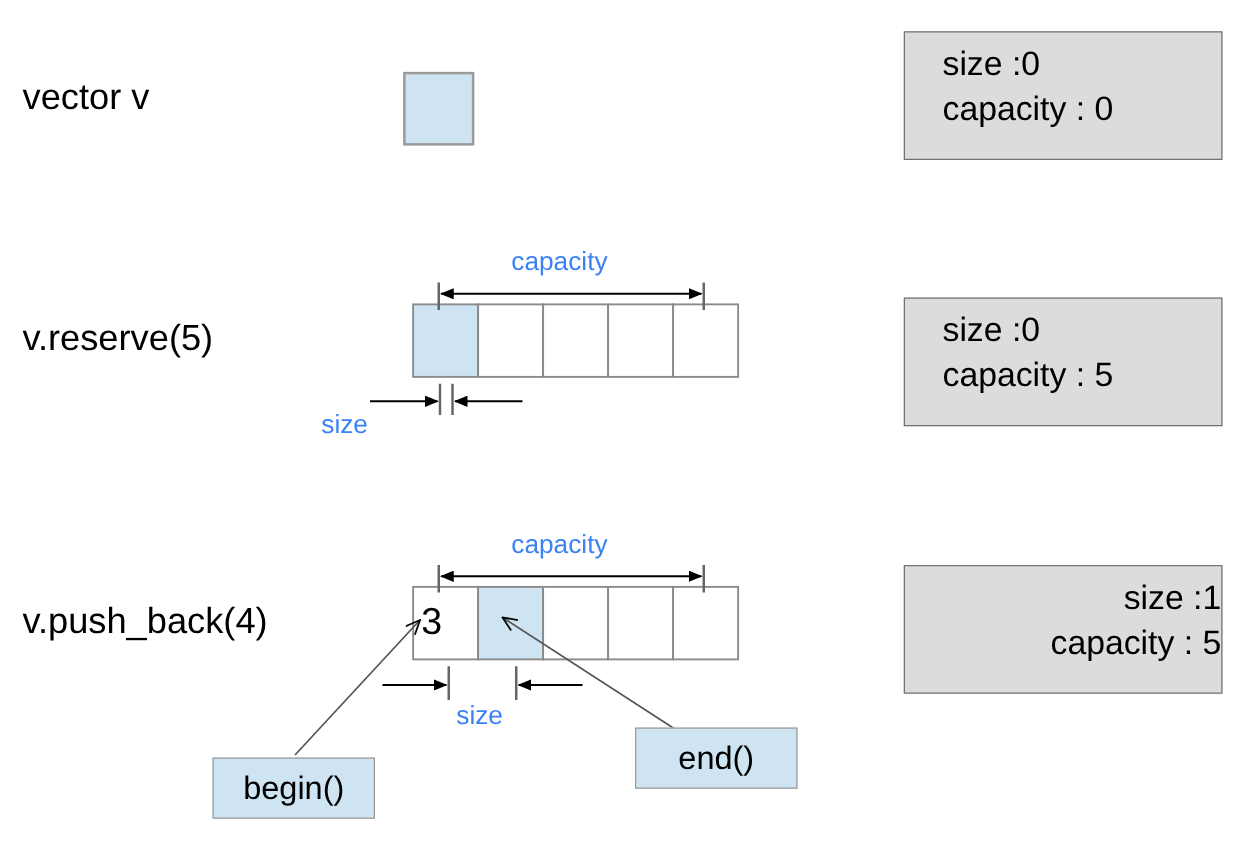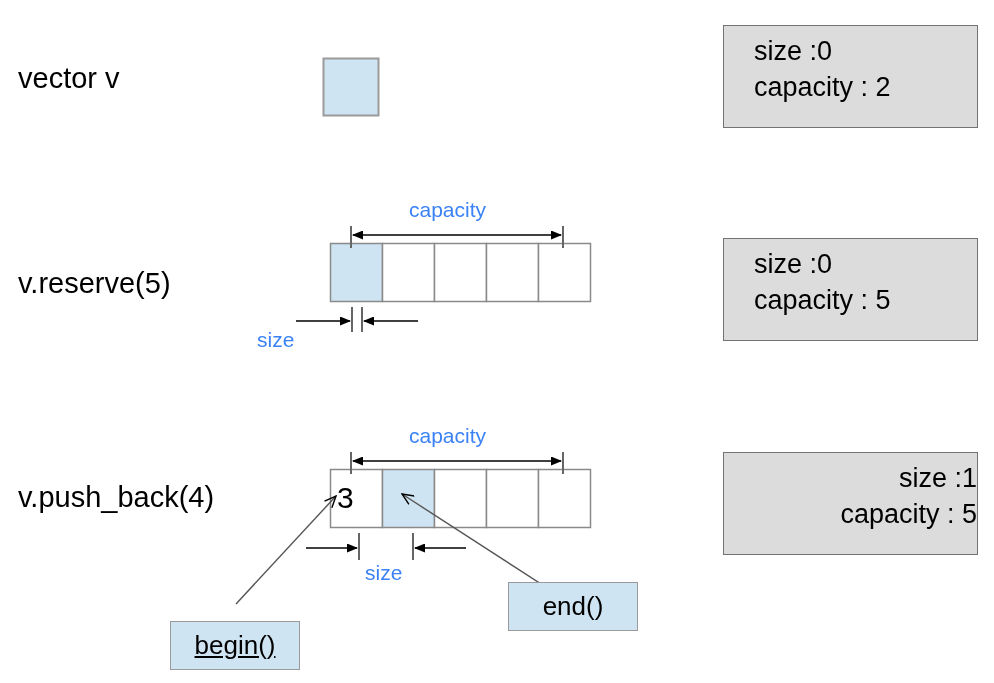--- a/index.html
+++ b/index.html
@@ -136,40 +136,40 @@
 
     <g>
       <line x1="236" y1="604" x2="336" y2="496" stroke="#555555" stroke-width="1.4" marker-end="url(#leaderHead)"></line>
     </g>
     <g>
       <line x1="572" y1="604" x2="402" y2="494" stroke="#555555" stroke-width="1.4" marker-end="url(#leaderHead)"></line>
     </g>
   </svg>
 
   <div class="row-label" style="left:18px; top:64px;">vector v</div>
-  <div class="row-label" style="left:18px; top:257px;margin-top:12px;">v.reserve(5)</div>
+  <div class="row-label" style="left:18px; top:257px;">v.reserve(5)</div>
   <div class="row-label" style="left:18px; top:483px;">v.push_back(4)</div>
 
   <div class="cell-value" style="left:337px; top:483px;">3</div>
 
   <div class="dim-label" style="left:409px; top:199px;">capacity</div>
   <div class="dim-label" style="left:257px; top:329px;">size</div>
   <div class="dim-label" style="left:409px; top:425px;">capacity</div>
   <div class="dim-label" style="left:365px; top:562px;">size</div>
 
-  <div class="ptr-box" style="left:170px; top:621px; width:130px; height:49px;text-decoration:underline;">
+  <div class="ptr-box" style="left:170px; top:606px; width:130px; height:49px;">
     <span>begin()</span>
   </div>
   <div class="ptr-box" style="left:508px; top:582px; width:130px; height:49px;">
     <span>end()</span>
   </div>
 
   <div class="status-box" style="left:723px; top:25px; width:255px; height:103px;">
     <span class="status-line">size :0</span>
-    <span class="status-line">capacity : 2</span>
+    <span class="status-line">capacity : 0</span>
   </div>
 
   <div class="status-box" style="left:723px; top:238px; width:255px; height:103px;">
     <span class="status-line">size :0</span>
     <span class="status-line">capacity : 5</span>
   </div>
 
   <div class="status-box" style="left:723px; top:452px; width:255px; height:103px;text-align:right;">
     <span class="status-line">size :1</span>
     <span class="status-line">capacity : 5</span>

